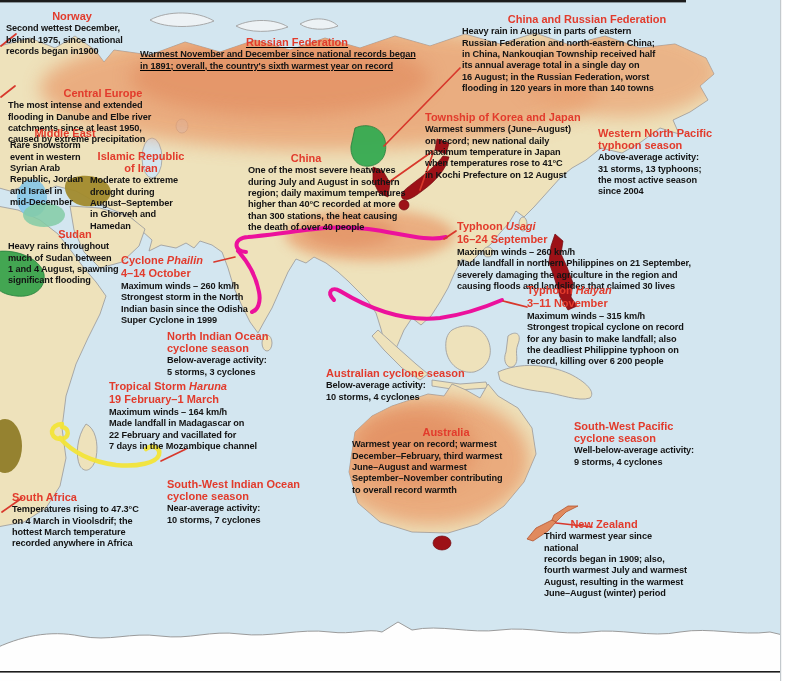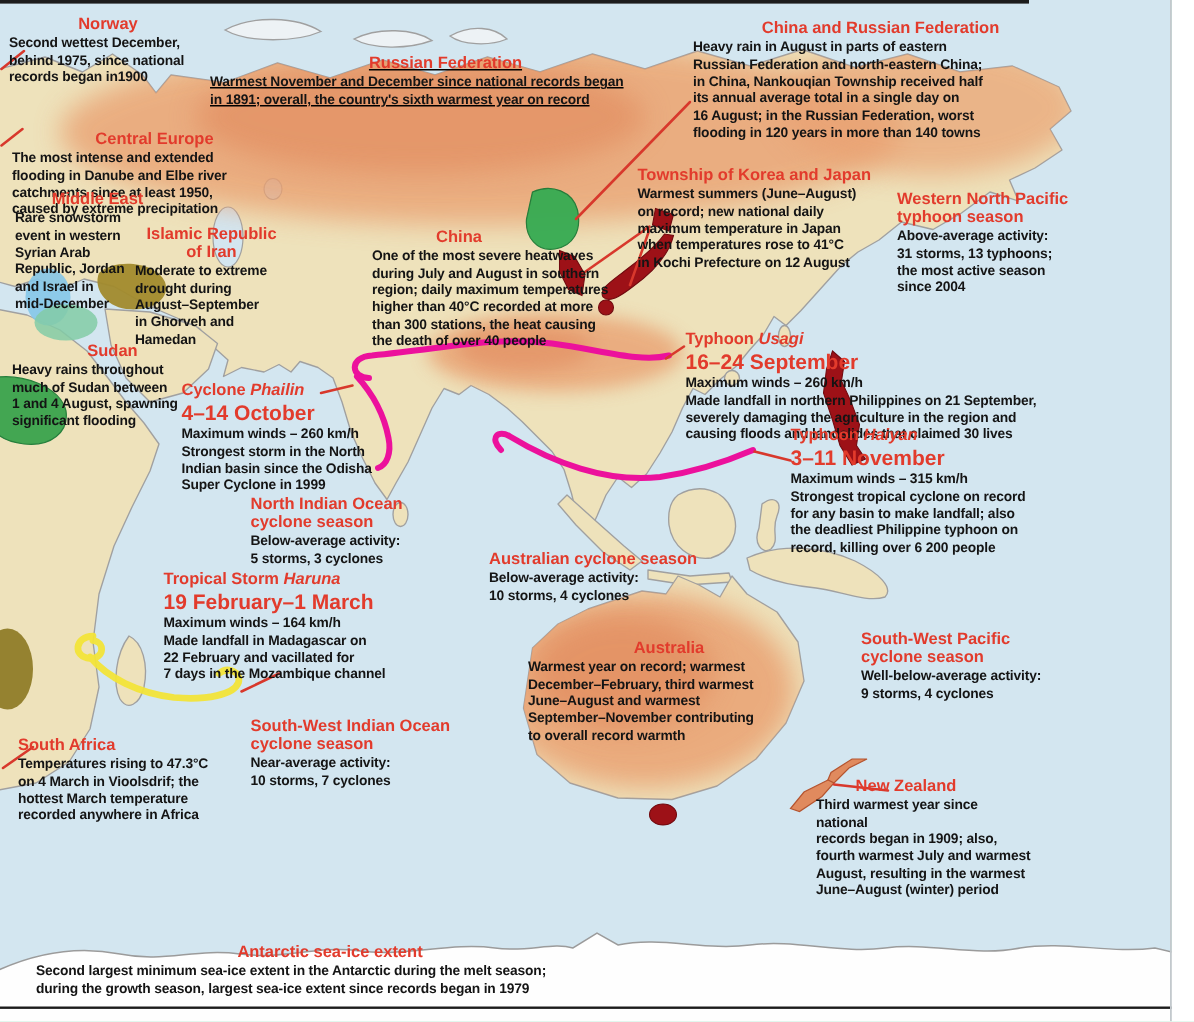--- a/index.html
+++ b/index.html
@@ -2,21 +2,21 @@
 <html><head>
 <meta charset="utf-8">
 <style>
   html,body{margin:0;padding:0;background:#fff;}
   .stage{position:relative;width:796px;height:681px;overflow:hidden;background:#86efac;
          font-family:"Liberation Sans",sans-serif;}
   .map-svg{position:absolute;left:0;top:0;}
   .ann{position:absolute;}
   .ann .ttl{color:#e23b2c;font-weight:bold;font-size:11px;line-height:1.1;white-space:pre-line;}
   .ann .ttl .nm{font-style:italic;}
-  .ann .date{color:#e23b2c;font-weight:bold;font-size:14px;line-height:1.15;margin-top:1px;}
+  .ann .date{color:#e23b2c;font-weight:bold;font-size:11px;line-height:1.15;margin-top:1px;}
   .ann .bdy{color:#141414;font-size:9.2px;font-weight:bold;line-height:1.24;white-space:pre-line;
             margin-top:1px;letter-spacing:-0.1px;}
   .tc .ttl{text-align:center;}
   .nowrap .ttl{white-space:nowrap;}
 </style>
 </head>
 <body>
 
 <div class="stage">
 
@@ -296,19 +296,14 @@
 
   <div class="ann" style="left:520px;top:518px;width:168px;">
     <div class="ttl" style="text-align:center;">New Zealand</div>
     <div class="bdy" style="margin-left:24px;">Third warmest year since national
 records began in 1909; also,
 fourth warmest July and warmest
 August, resulting in the warmest
 June–August (winter) period</div>
   </div>
 
-  <div class="ann tc" style="left:24px;top:629px;width:392px;">
-    <div class="ttl">Antarctic sea-ice extent</div>
-    <div class="bdy" style="text-align:left;">Second largest minimum sea-ice extent in the Antarctic during the melt season;
-during the growth season, largest sea-ice extent since records began in 1979</div>
-  </div>
 
 </div>
 
 </body></html>

